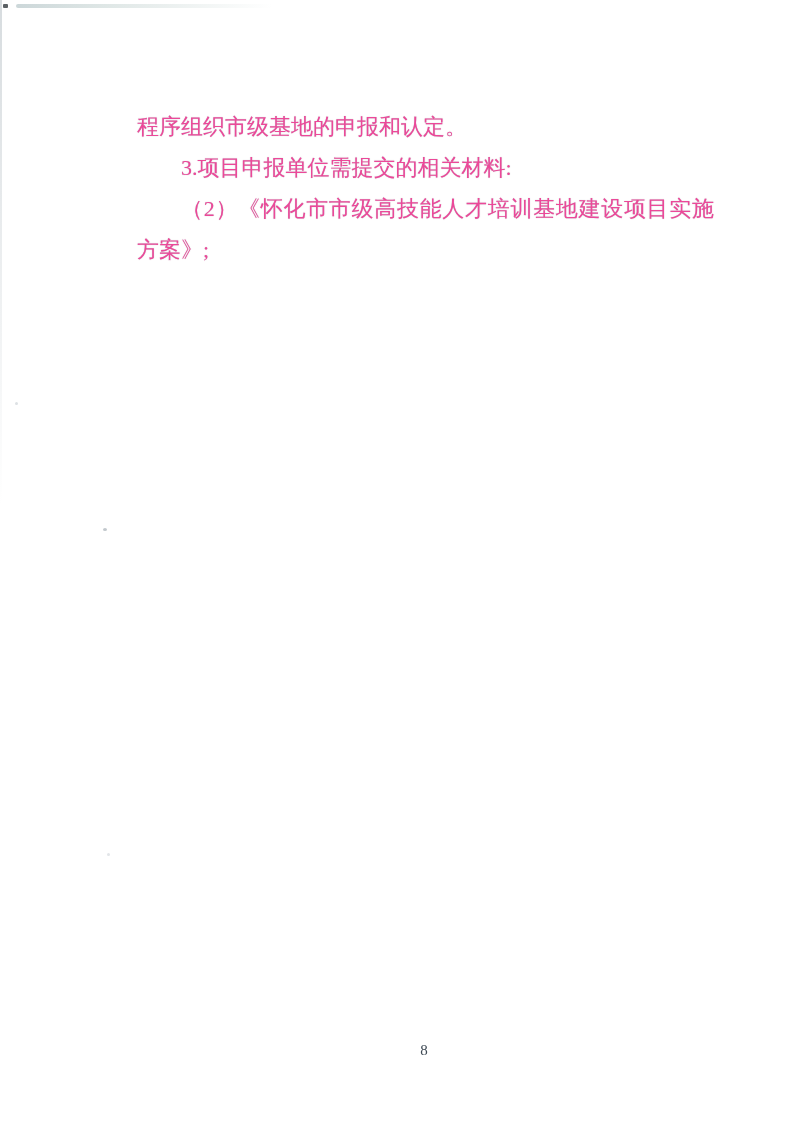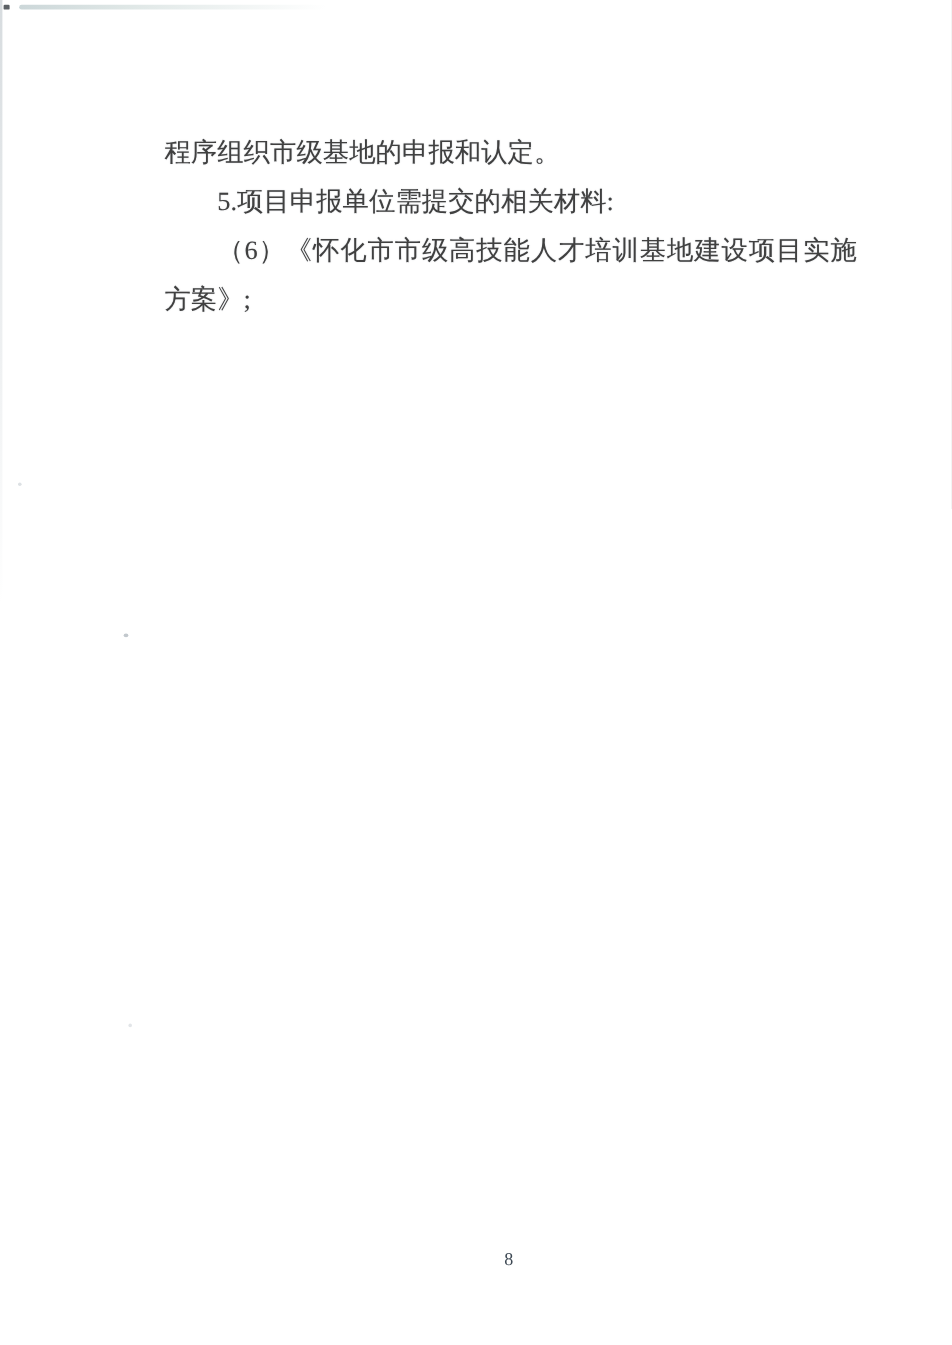--- a/index.html
+++ b/index.html
@@ -39,21 +39,21 @@
   .speck-a { position: absolute; left: 103px; top: 528px; width: 4px; height: 3px; background: #c2c8cd; border-radius: 50%; }
   .speck-b { position: absolute; left: 15px; top: 402px; width: 3px; height: 3px; background: #dde1e4; border-radius: 50%; }
   .speck-c { position: absolute; left: 107px; top: 853px; width: 3px; height: 3px; background: #e2e5e8; border-radius: 50%; }
 
   
   .text-block {
     position: absolute;
     left: 137px;
     top: 106px;
     width: 577px;
-    color: #404040;
+    color: #ec4899;
     font-size: 22px;
     line-height: 41px;
     text-align: justify;
     text-justify: inter-ideograph;
     text-shadow: 0 0 1px rgba(55, 66, 79, 0.35);
   }
   .para {
     margin: 0;
   }
   .para.indent-2 {
@@ -78,21 +78,21 @@
 
   <div class="edge-line-left"></div>
   <div class="speck-topleft"></div>
   <div class="streak-top"></div>
   <div class="speck-a"></div>
   <div class="speck-b"></div>
   <div class="speck-c"></div>
 
   <main class="text-block">
     <p class="para">程序组织市级基地的申报和认定。</p>
-    <p class="para indent-2">5.项目申报单位需提交的相关材料:</p>
-    <p class="para indent-2">（6）《怀化市市级高技能人才培训基地建设项目实施方案》;</p>
+    <p class="para indent-2">3.项目申报单位需提交的相关材料:</p>
+    <p class="para indent-2">（2）《怀化市市级高技能人才培训基地建设项目实施方案》;</p>
   </main>
 
   <footer class="page-footer">
     <span>8</span>
   </footer>
 
 </div>
 
 </body></html>

